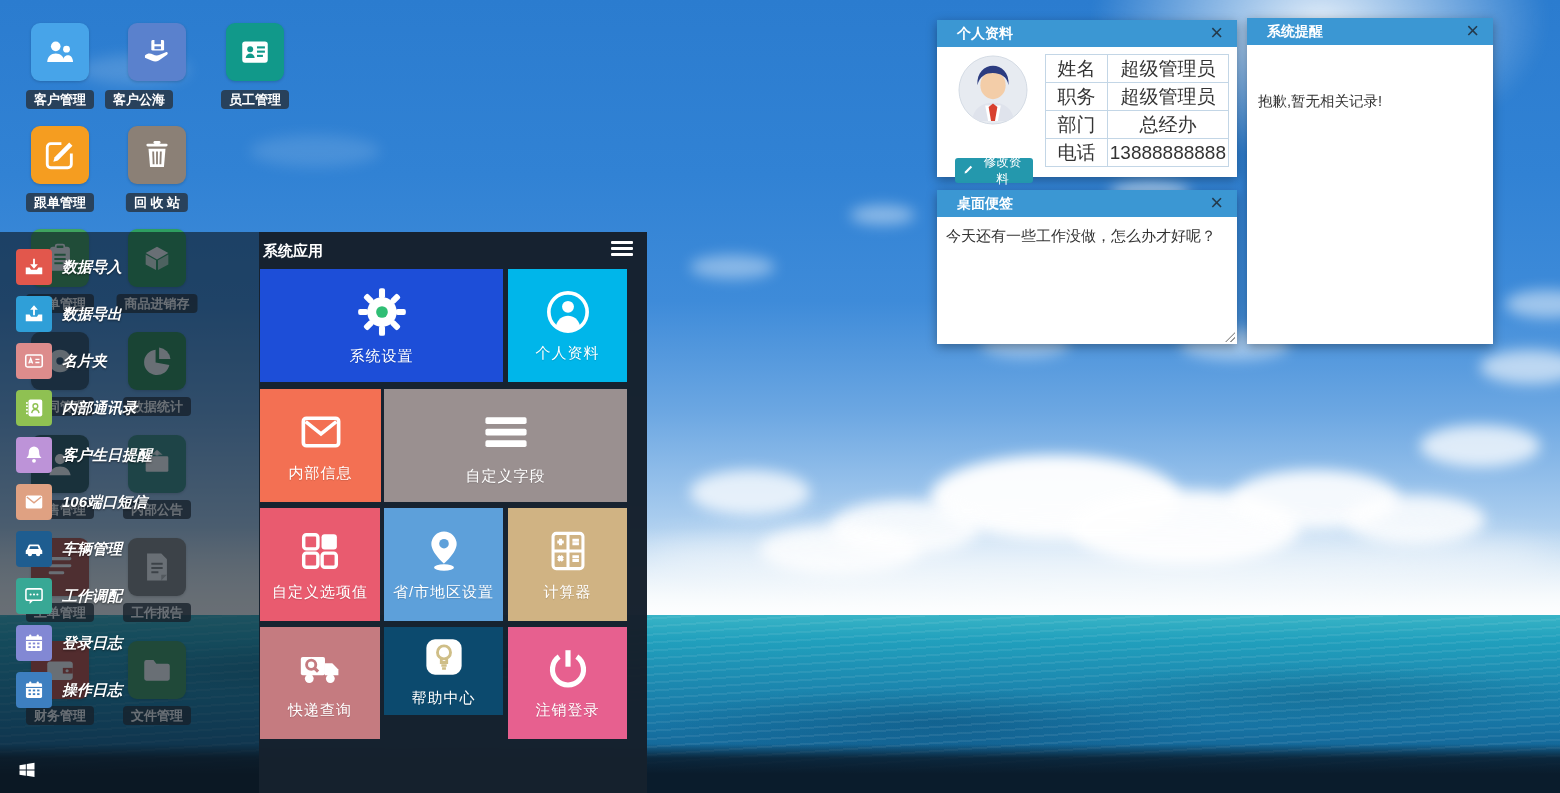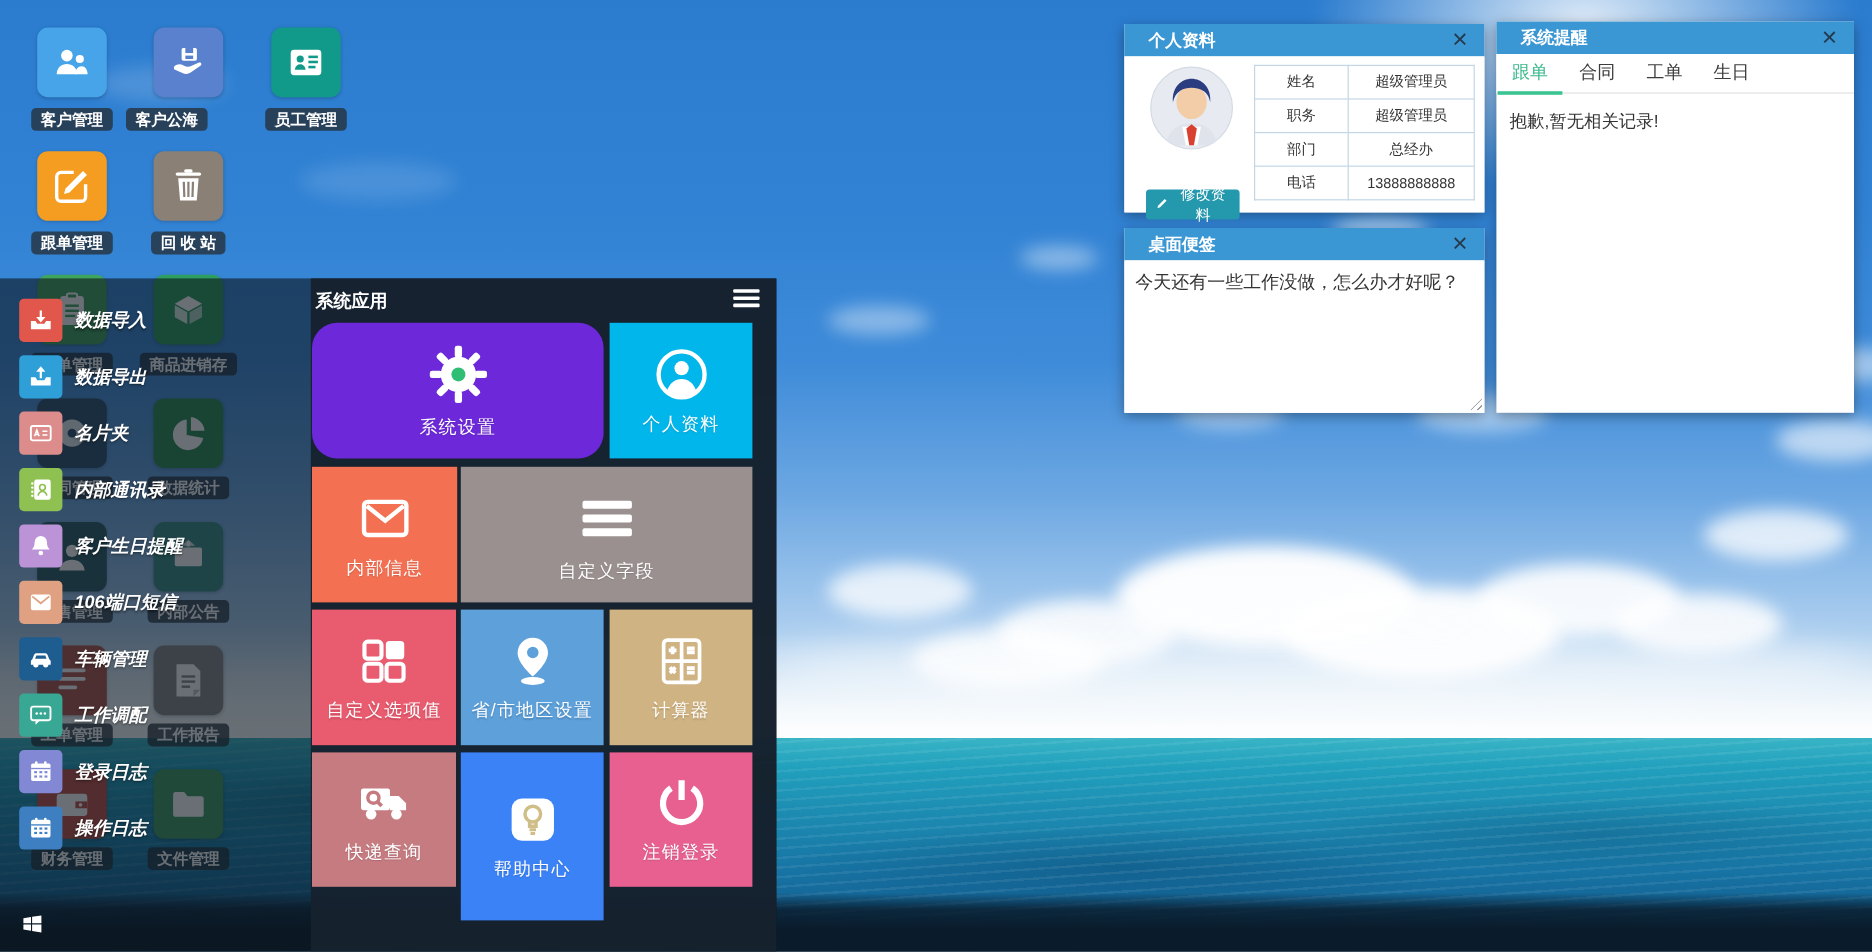--- a/index.html
+++ b/index.html
@@ -76,33 +76,33 @@
   .pbody{position:absolute;left:0;top:27px;right:0;bottom:0;background:#fff;}
   .avatar-wrap{position:absolute;left:16px;top:8px;width:80px;text-align:center;}
   .avatar-wrap svg{width:70px;height:70px;}
   .edit-btn{position:absolute;left:18px;top:111px;width:78px;height:25px;
         background:#2498ad;border:none;border-radius:3px;color:#fff;font-size:12.5px;
         display:flex;align-items:center;justify-content:center;cursor:pointer;
         font-family:inherit;}
   .edit-btn svg{width:13px;height:13px;margin-right:4px;}
   .profile-table{position:absolute;left:108px;top:7px;width:184px;
         border-collapse:collapse;}
-  .profile-table td{border:1px solid #c3d6e6;height:28px;font-size:12px;color:#333;
+  .profile-table td{border:1px solid #c3d6e6;height:28px;font-size:19px;color:#333;
         text-align:center;padding:0 2px;}
   .profile-table td.lbl{width:78px;}
 
   #note-panel{left:937px;top:190px;width:300px;height:154px;}
   #note-text{position:absolute;left:0;top:0;width:100%;height:100%;border:none;
         resize:none;outline:none;font-family:inherit;font-size:15px;color:#333;
         padding:8px 9px;line-height:21px;background:transparent;}
   .grip{position:absolute;right:2px;bottom:2px;width:10px;height:10px;
         background:repeating-linear-gradient(135deg,transparent 0 2.5px,#9a9a9a 2.5px 4px);
         clip-path:polygon(100% 0,100% 100%,0 100%);cursor:nwse-resize;}
 
-  #reminder-panel{left:1247px;top:18px;width:298px;height:326px;}
+  #reminder-panel{left:1247px;top:18px;width:246px;height:326px;}
   .tabs{position:absolute;left:0;top:27px;width:100%;height:33px;background:#fff;
         border-bottom:1px solid #e2e2e2;display:flex;}
   .tab{width:56px;height:33px;line-height:31px;text-align:center;font-size:15px;
         color:#3c3c3c;cursor:pointer;position:relative;}
   .tab.active{color:#3cb98d;}
   .tab.active::after{content:"";position:absolute;left:1px;right:1px;bottom:-1px;
         height:3px;background:#3cc492;}
   .reminder-msg{position:absolute;left:11px;top:74px;font-size:14.5px;color:#333;}
 </style>
 </head>
@@ -432,21 +432,21 @@
     <div class="apps-panel">
       <div class="apps-header">
         <span class="apps-title">系统应用</span>
         <div class="hamburger">
           <i></i>
             <i></i>
             <i></i>
         </div>
       </div>
       <div id="tiles">
-          <div class="tile wide" style="left: 1px; top: 37px; width: 243px; height: 113px; background: #6d28d9; border-radius: 21px;">
+          <div class="tile wide" style="left: 1px; top: 37px; width: 243px; height: 113px; background: #1d4ed8;">
             <span style="display: flex; align-items: center; justify-content: center;">
               <svg viewBox="0 0 24 24">
                 <g fill="#fff">
                   <circle cx="12" cy="12" r="6.8"></circle>
                   <g>
                     <rect x="10.6" y="1" width="2.8" height="4.6" rx=".9" transform="rotate(0 12 12)"></rect>
                     <rect x="10.6" y="1" width="2.8" height="4.6" rx=".9" transform="rotate(45 12 12)"></rect>
                     <rect x="10.6" y="1" width="2.8" height="4.6" rx=".9" transform="rotate(90 12 12)"></rect>
                     <rect x="10.6" y="1" width="2.8" height="4.6" rx=".9" transform="rotate(135 12 12)"></rect>
                     <rect x="10.6" y="1" width="2.8" height="4.6" rx=".9" transform="rotate(180 12 12)"></rect>
@@ -532,21 +532,21 @@
                 <rect x="2" y="5.8" width="12.6" height="9.4" rx="1"></rect>
                 <path d="M14.6 9h3.8l3.2 3.2v3h-7z"></path>
                 <circle cx="6.4" cy="17" r="2.3"></circle>
                 <circle cx="17.4" cy="17" r="2.3"></circle>
                 <circle cx="7.4" cy="9.8" r="2.4" fill="none" stroke="#c57b80" stroke-width="1.5"></circle>
                 <line x1="9.1" y1="11.5" x2="11" y2="13.4" stroke="#c57b80" stroke-width="1.6"></line>
               </svg>
             </span>
             <div class="tlabel">快递查询</div>
           </div>
-          <div class="tile" style="left: 125px; top: 395px; width: 119px; height: 140px; background: #3b82f6;">
+          <div class="tile" style="left: 125px; top: 395px; width: 119px; height: 88px; background: #0c4a6e;">
             <span style="display: flex; align-items: center; justify-content: center;">
               <svg viewBox="0 0 24 24">
                 <rect x="2.8" y="2.8" width="18.4" height="18.4" rx="4.5" fill="#fff"></rect>
                 <circle cx="12" cy="9.6" r="3.4" fill="none" stroke="#cfbe87" stroke-width="1.5"></circle>
                 <path d="M10.6 12.6v2.3h2.8v-2.3" fill="none" stroke="#cfbe87" stroke-width="1.5"></path>
                 <path d="M10.6 16.4h2.8M11 18h2" stroke="#cfbe87" stroke-width="1.3"></path>
               </svg>
             </span>
             <div class="tlabel">帮助中心</div>
           </div>
@@ -640,22 +640,16 @@
       <textarea id="note-text" spellcheck="false" style="">今天还有一些工作没做，怎么办才好呢？</textarea>
       <div class="grip"></div>
     </div>
   </div>
 
   <div class="panel" id="reminder-panel">
     <div class="phead">
       <span class="ptitle">系统提醒</span>
       <span class="pclose">×</span>
     </div>
-    <div class="tabs" id="reminder-tabs">
-        <div class="tab active">跟单</div>
-        <div class="tab">合同</div>
-        <div class="tab">工单</div>
-        <div class="tab">生日</div>
-      </div>
     <div class="reminder-msg">抱歉,暂无相关记录!</div>
   </div>
 
 </div>
 
 </body></html>

